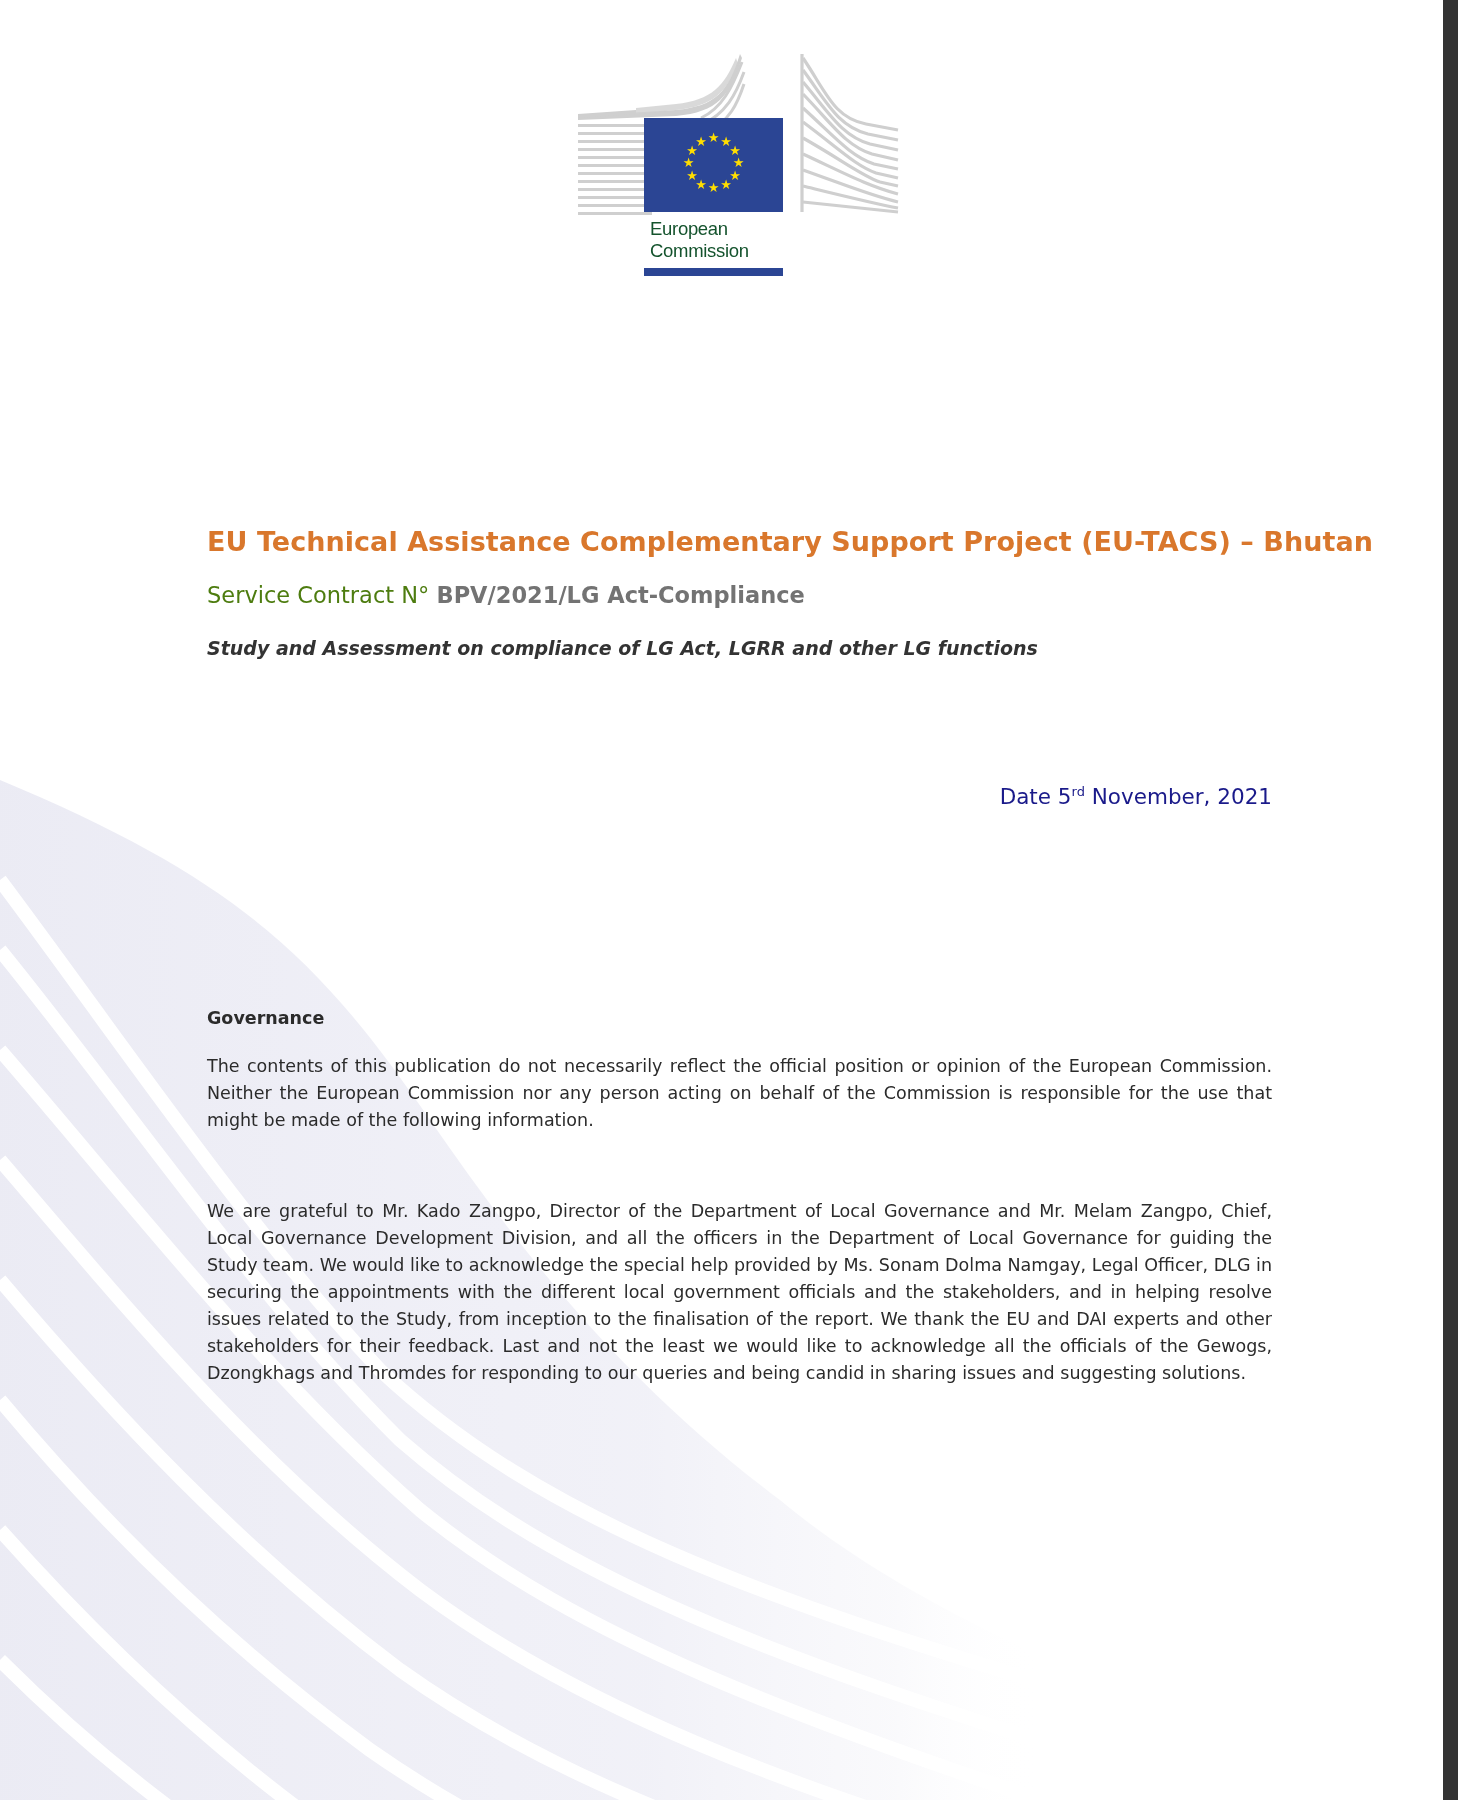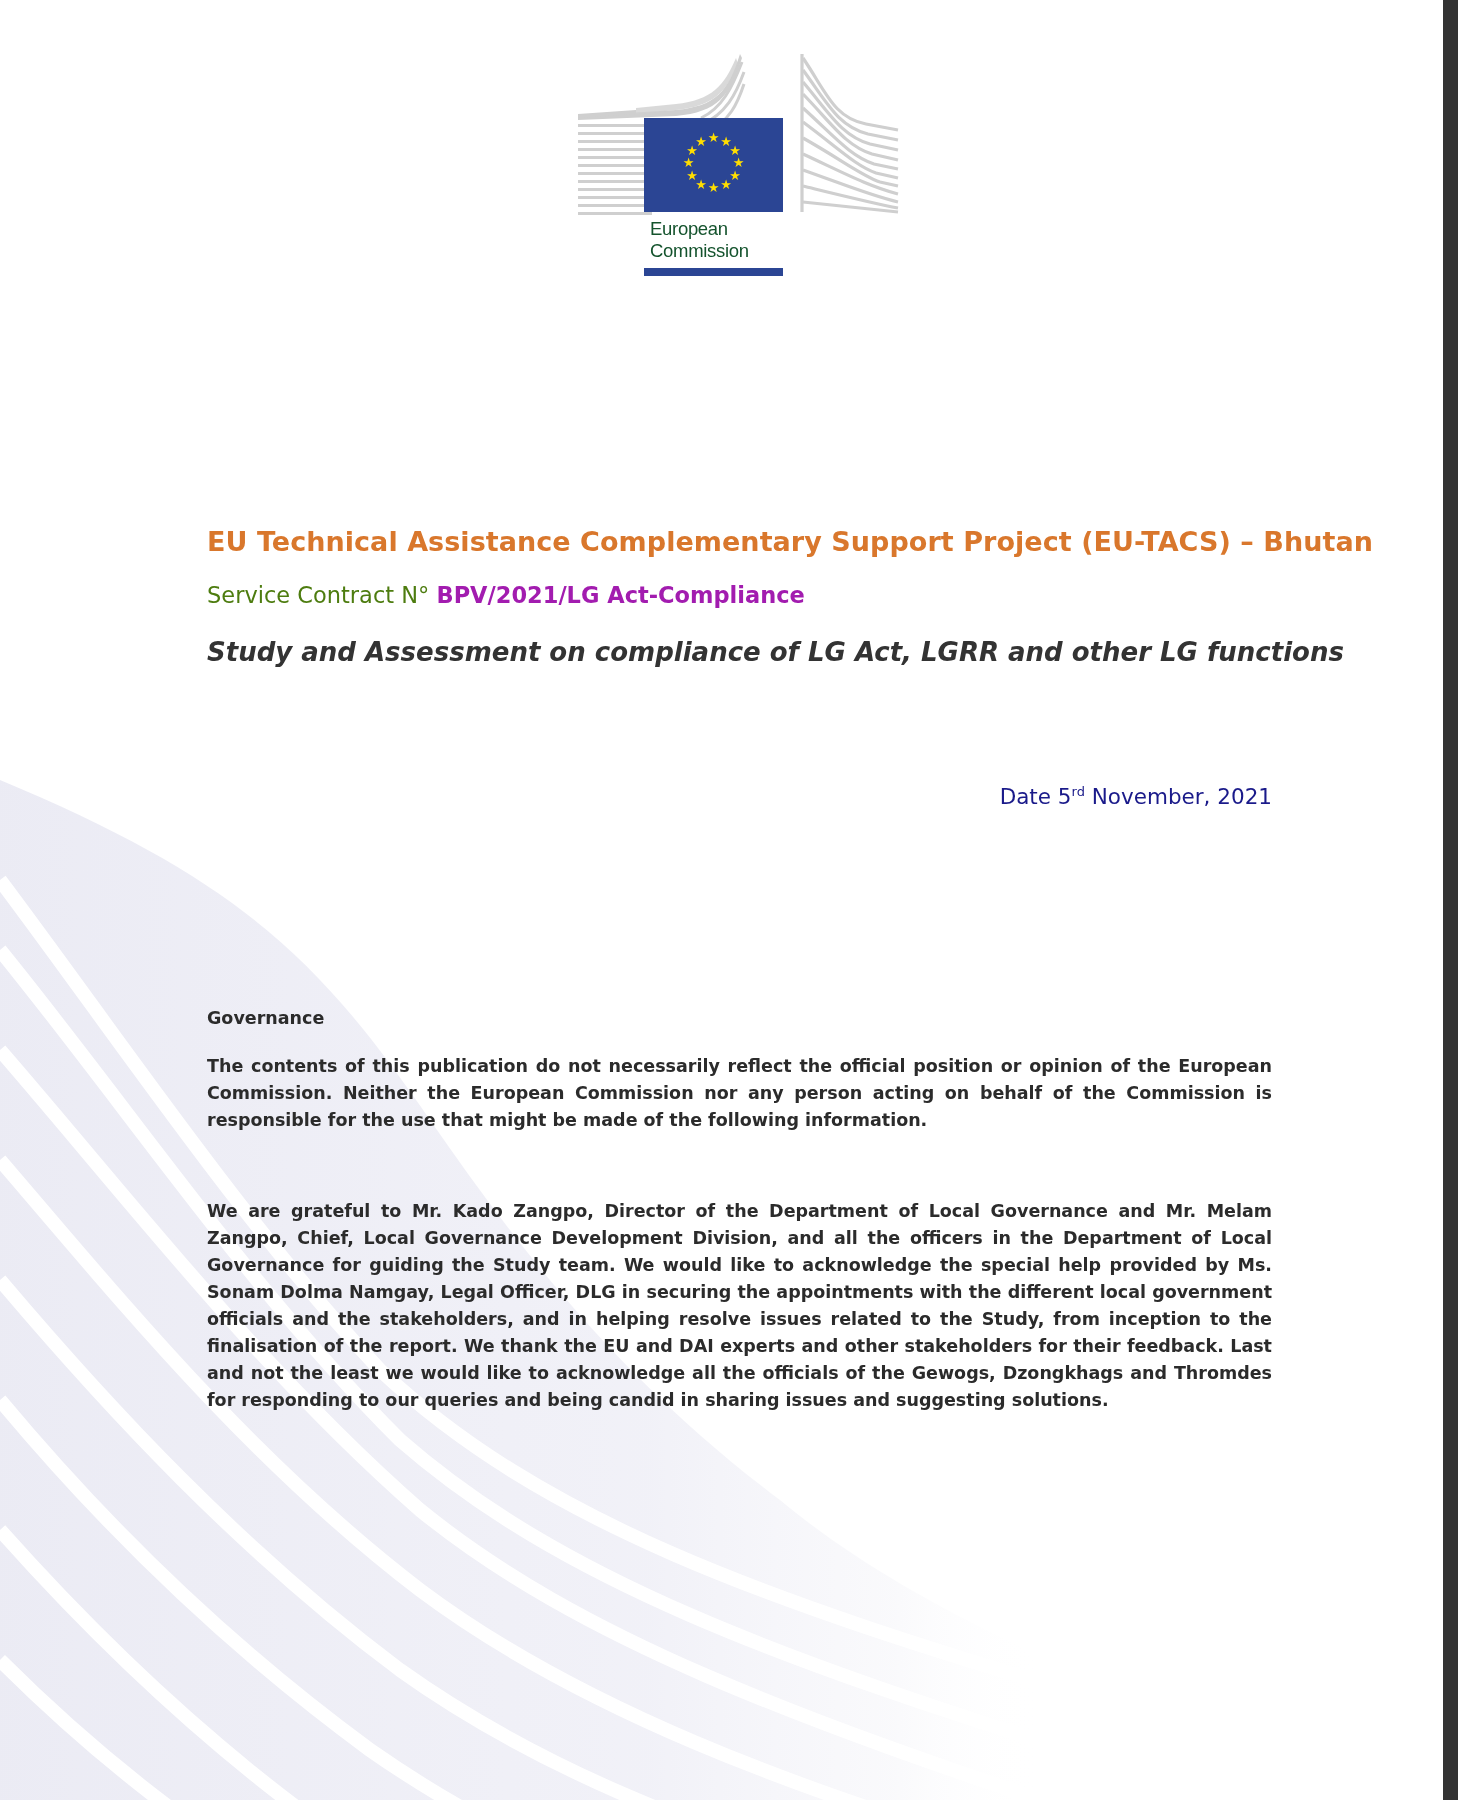--- a/index.html
+++ b/index.html
@@ -33,37 +33,36 @@
   }
   .content { position: absolute; left: 207px; width: 1065px; }
   .t1 {
     top: 526px; color: #d9772c; font-weight: bold; font-size: 27px;
     white-space: nowrap; letter-spacing: 0.05px;
   }
   .t2 {
     top: 582px; font-size: 22.5px; white-space: nowrap;
   }
   .t2 .lbl { color: #4d7c0f; }
-  .t2 .val { color: #a21caf; font-weight: bold; }
+  .t2 .val { color: #737373; font-weight: bold; }
   .t3 {
     top: 637px; color: #333333; font-weight: bold; font-style: italic;
-    font-size: 26px; white-space: nowrap;
+    font-size: 19px; white-space: nowrap;
   }
   .date {
     top: 784px; text-align: right; color: #1a1a8a; font-size: 21.5px;
     white-space: nowrap;
   }
   .date sup { font-size: 13px; vertical-align: 8px; line-height: 0; margin-top: 44px; }
   .h {
     color: #2b2b2b; font-weight: bold; font-size: 17.5px;
   }
   .p {
     color: #2b2b2b; font-size: 17.5px; line-height: 27px; text-align: justify;
     margin: 0;
-    font-weight: bold;
   }
   .disc-h { top: 1008px; }
   .disc-p { top: 1053px; }
   .ack-h { top: 1158px; }
   .ack-p { top: 1198px; }
 </style>
 </head>
 <body>
 
 <div class="page">

